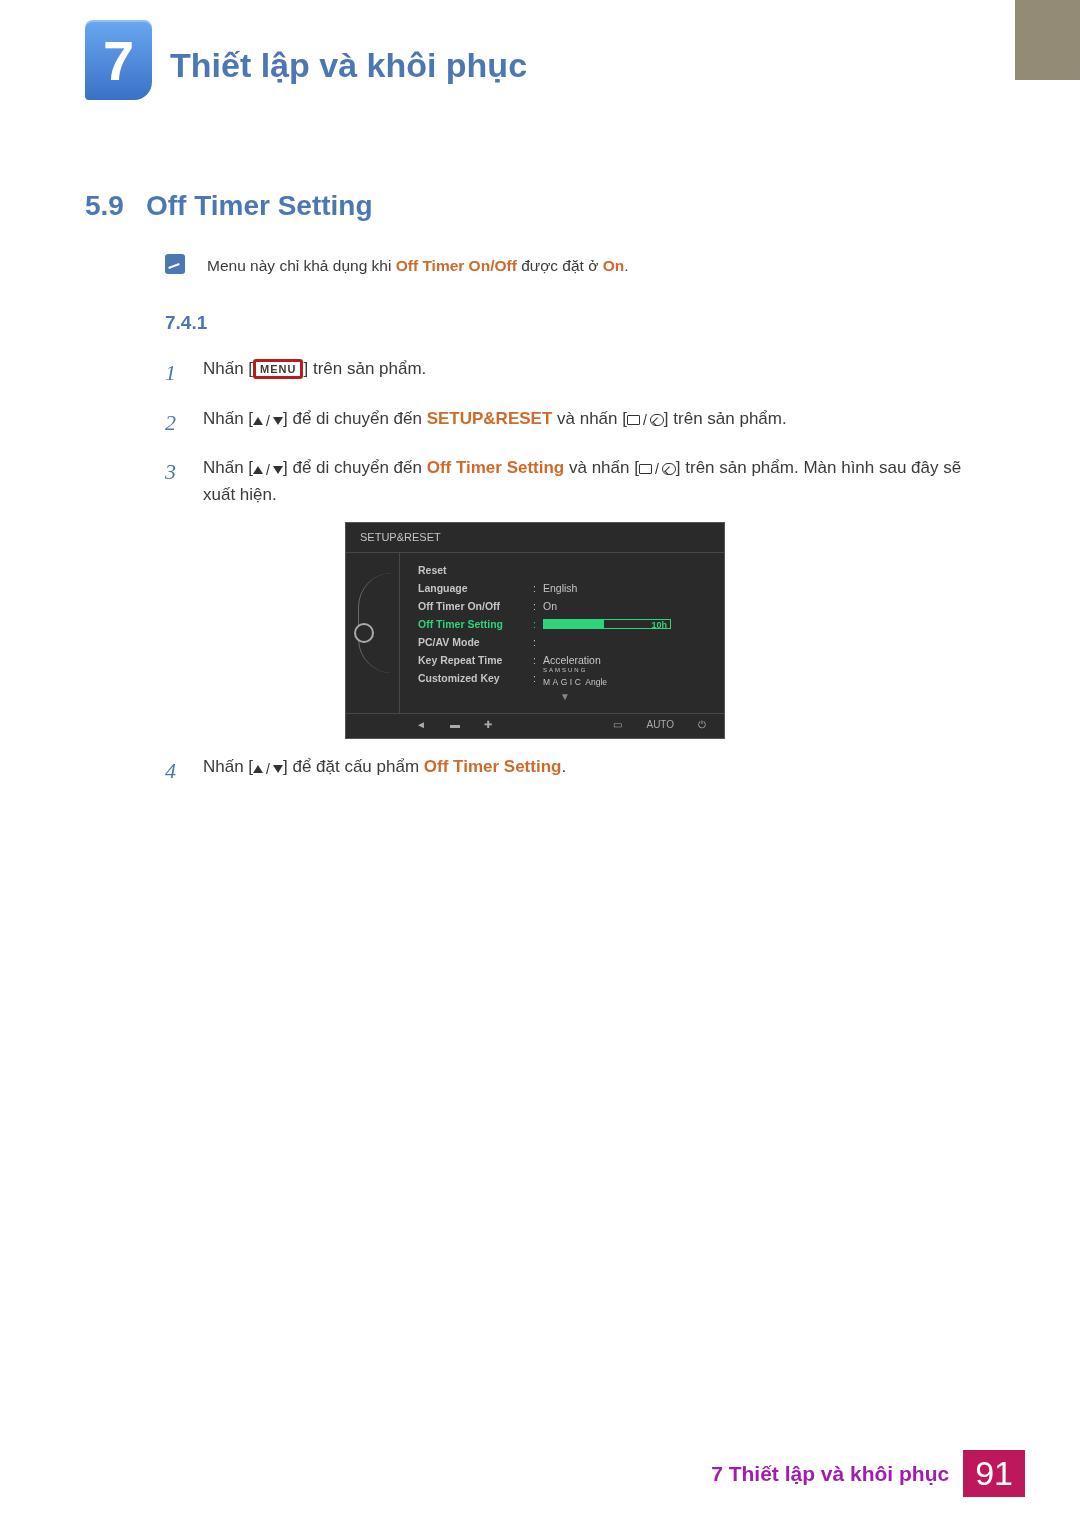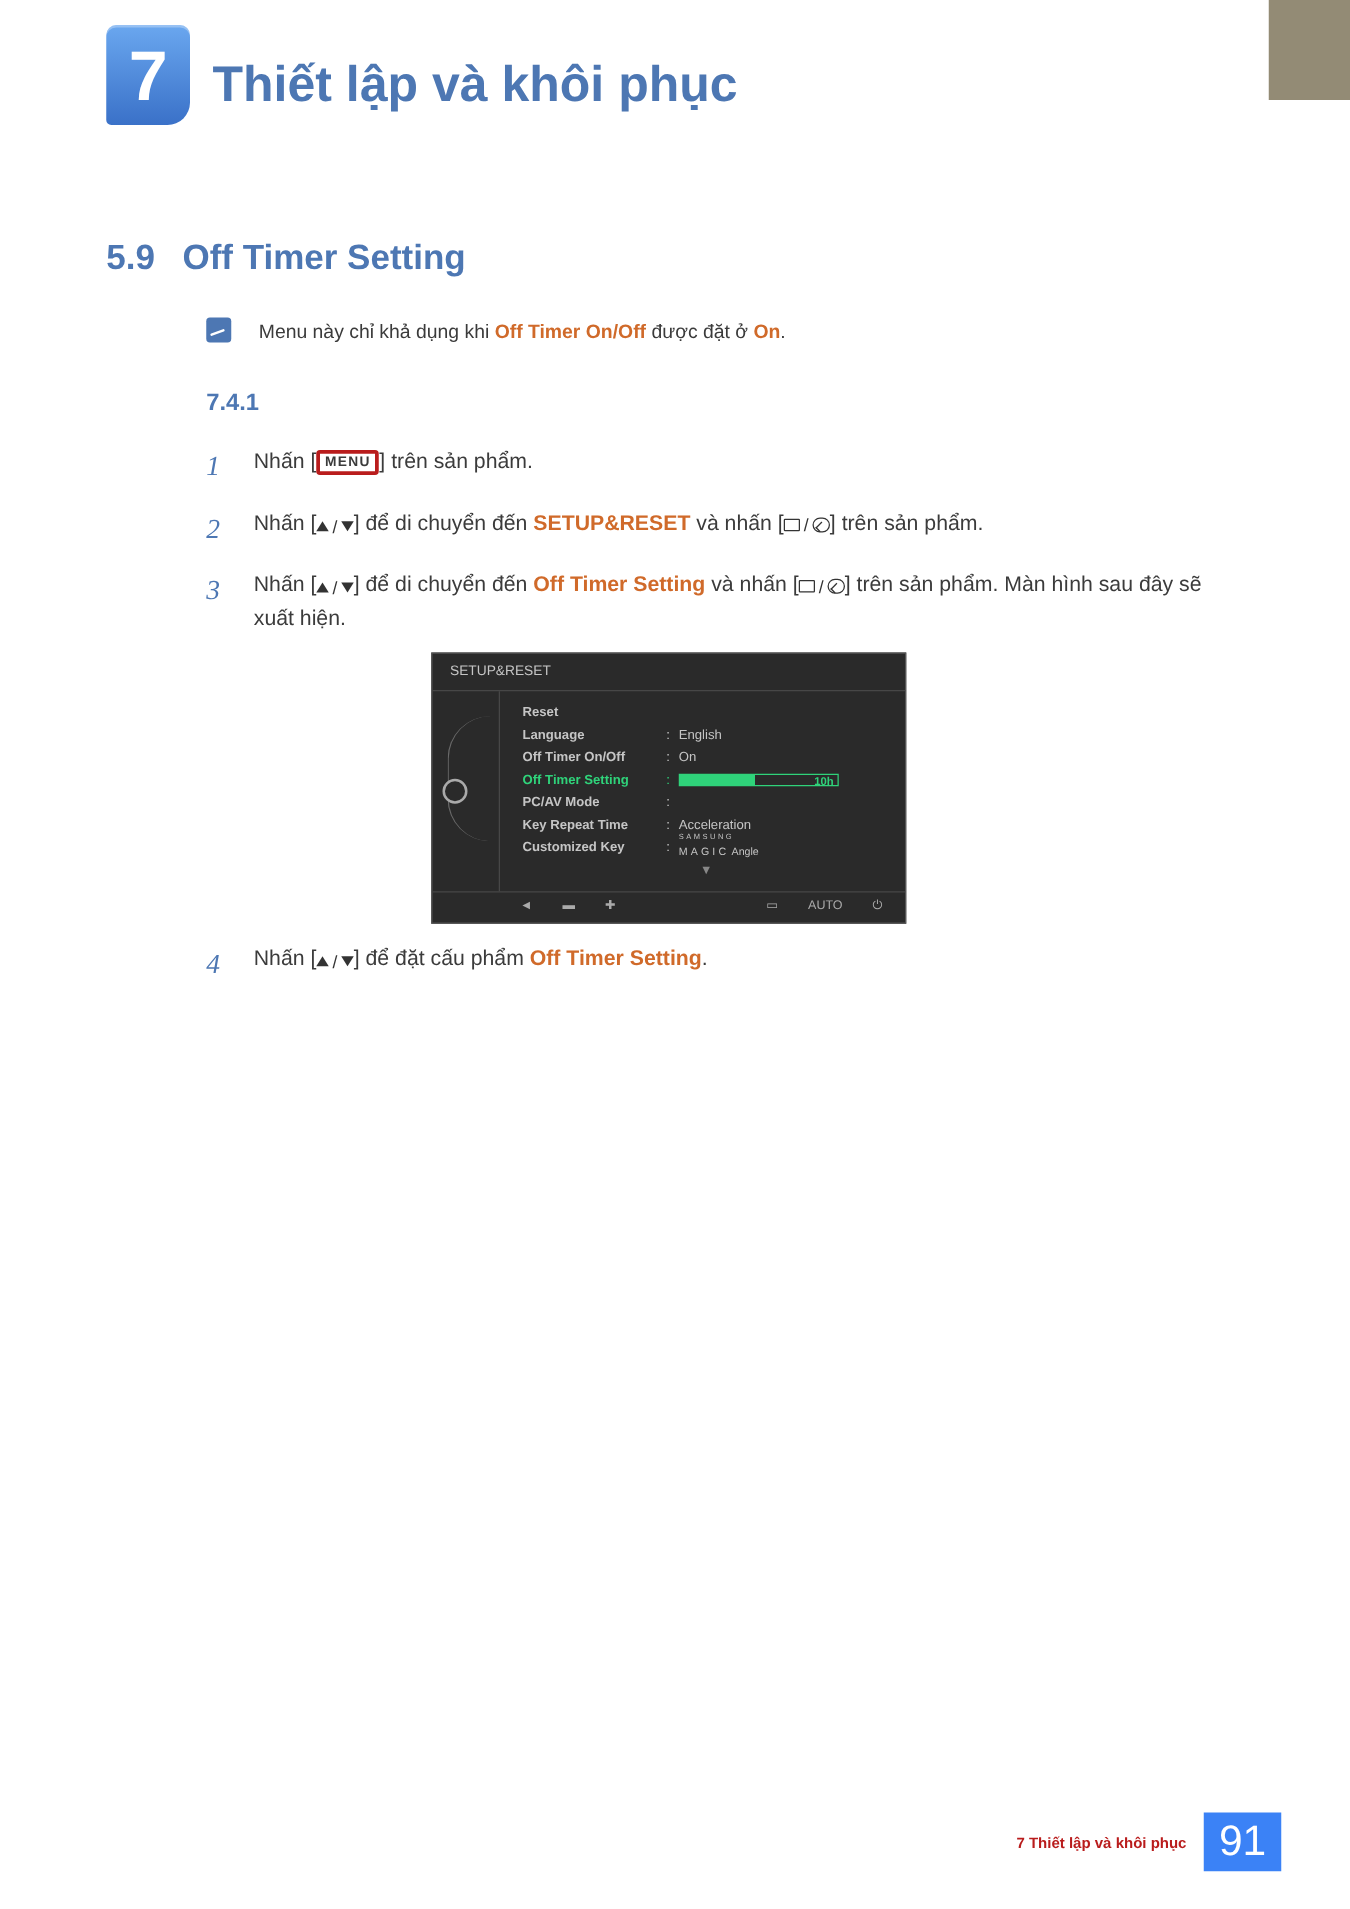--- a/index.html
+++ b/index.html
@@ -30,21 +30,21 @@
     color: #fff;
     font-size: 56px;
     font-weight: 700;
     display: flex;
     align-items: center;
     justify-content: center;
     box-shadow: inset 0 2px 0 rgba(255,255,255,0.3);
     margin-right: 18px;
   }
   .chapter-title {
-    font-size: 40px;
+    font-size: 34px;
     font-weight: 700;
     color: #4d77b3;
     margin-top: 26px;
   }
 
   .content {
     position: absolute;
     left: 85px;
     top: 190px;
     width: 890px;
@@ -243,26 +243,26 @@
 
   
   .page-footer {
     position: absolute;
     bottom: 30px; right: 55px;
     display: flex;
     align-items: center;
     gap: 14px;
   }
   .page-footer .crumb {
-    font-size: 12px;
-    font-weight: 700;
-    color: #b91c1c;
+    font-size: 21px;
+    font-weight: 700;
+    color: #a21caf;
   }
   .page-num {
-    background: #3b82f6;
+    background: #be185d;
     color: #fff;
     font-size: 34px;
     padding: 4px 12px;
     font-weight: 400;
   }
 </style>
 </head>
 <body>
 
 <div class="side-strip"></div>

